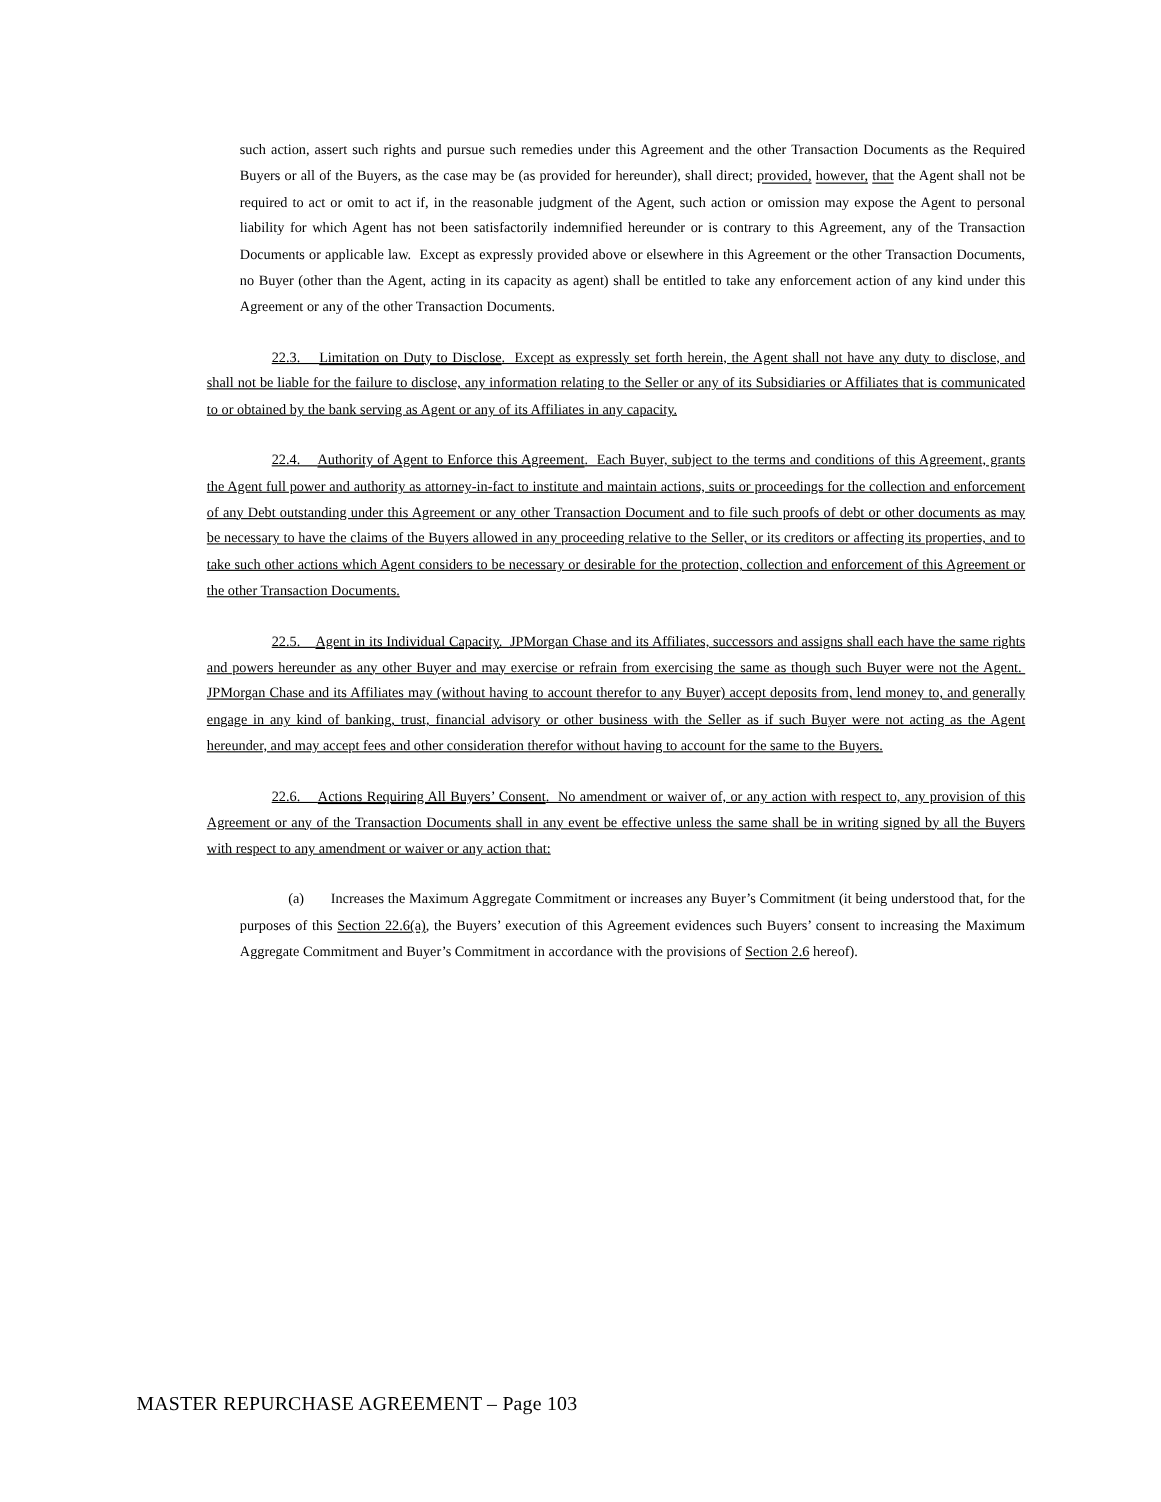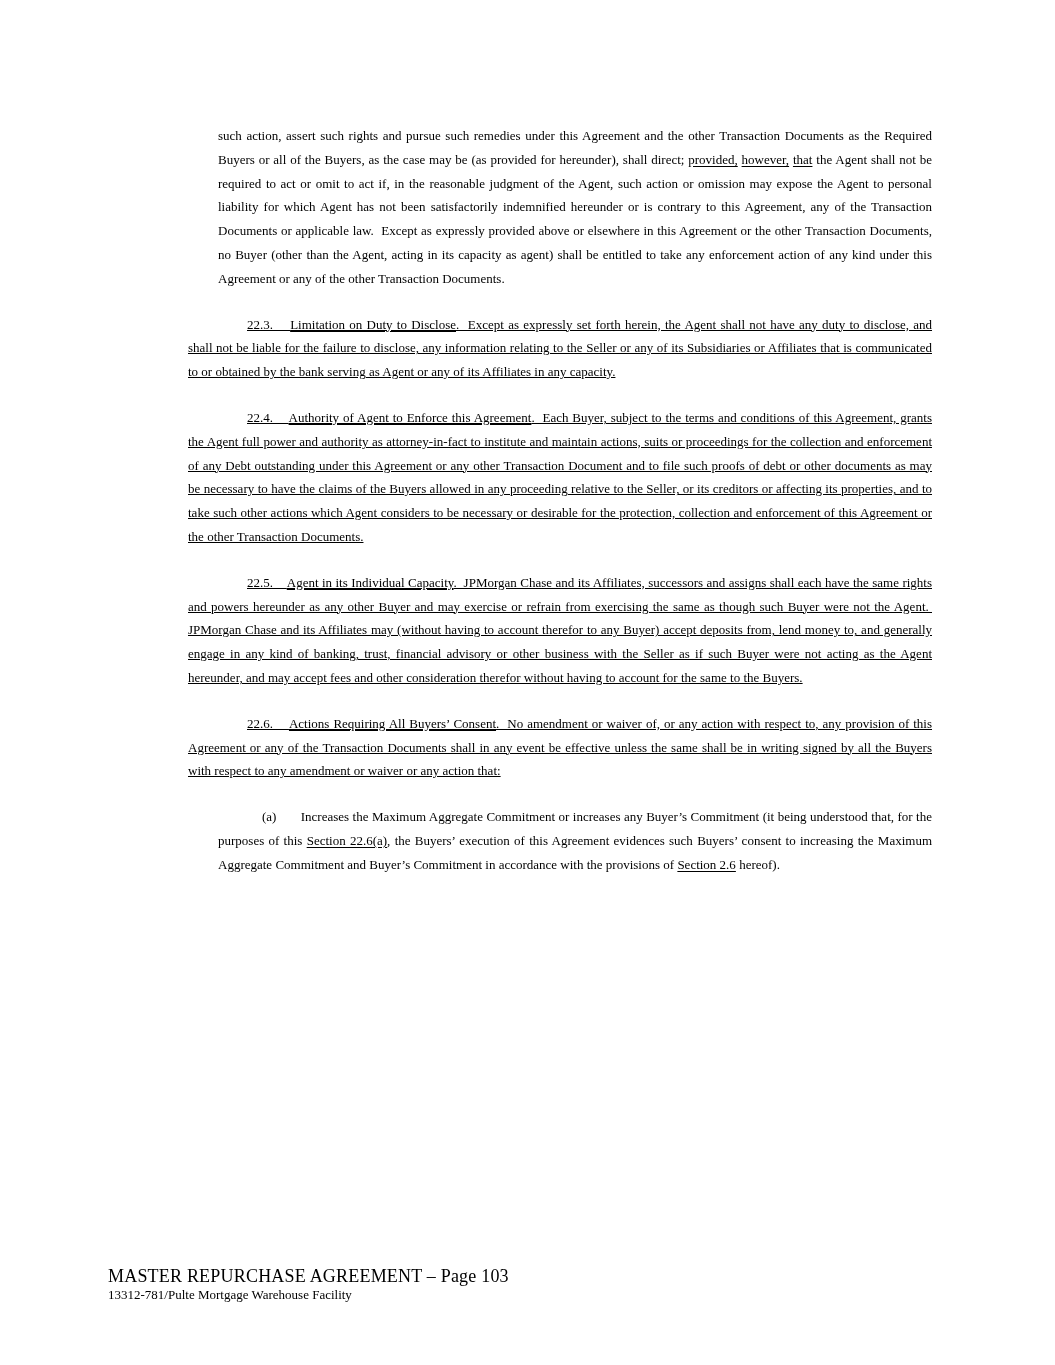--- a/index.html
+++ b/index.html
@@ -21,36 +21,35 @@
     text-align: justify;
     color: #000;
   }
   .doc p { margin: 0 0 22px 0; }
   p.quote { margin-left: 30px; }
   p.section { text-indent: 59px; text-decoration: underline; }
   p.sub { margin-left: 30px; text-indent: 44px; }
   .u { text-decoration: underline; text-underline-offset: 2px; }
   .footer {
     position: absolute;
-    left: 108px; top: 1266px;
+    left: 124px; top: 1266px;
     color: #000;
   }
   .footer .f1 { font-size: 18px; line-height: 21px; letter-spacing: 0.2px; }
   .footer .f2 { font-size: 13px; line-height: 16px; }
 </style>
 </head>
 <body>
 
 <div class="page">
   <div class="doc">
     <p class="quote"><span>such action, assert such rights and pursue such remedies under this Agreement and the other Transaction Documents as the Required Buyers or all of the Buyers, as the case may be (as provided for hereunder), shall direct; </span><span class="u">provided,</span><span> </span><span class="u">however,</span><span> </span><span class="u">that</span><span> the Agent shall not be required to act or omit to act if, in the reasonable judgment of the Agent, such action or omission may expose the Agent to personal liability for which Agent has not been satisfactorily indemnified hereunder or is contrary to this Agreement, any of the Transaction Documents or applicable law.&nbsp; Except as expressly provided above or elsewhere in this Agreement or the other Transaction Documents, no Buyer (other than the Agent, acting in its capacity as agent) shall be entitled to take any enforcement action of any kind under this Agreement or any of the other Transaction Documents.</span></p>
     <p class="section"><span>22.3.&nbsp;&nbsp;&nbsp;&nbsp;</span><span class="u">Limitation on Duty to Disclose</span><span>.&nbsp; Except as expressly set forth herein, the Agent shall not have any duty to disclose, and shall not be liable for the failure to disclose, any information relating to the Seller or any of its Subsidiaries or Affiliates that is communicated to or obtained by the bank serving as Agent or any of its Affiliates in any capacity.</span></p>
     <p class="section"><span>22.4.&nbsp;&nbsp;&nbsp;&nbsp;</span><span class="u">Authority of Agent to Enforce this Agreement</span><span>.&nbsp; Each Buyer, subject to the terms and conditions of this Agreement, grants the Agent full power and authority as attorney-in-fact to institute and maintain actions, suits or proceedings for the collection and enforcement of any Debt outstanding under this Agreement or any other Transaction Document and to file such proofs of debt or other documents as may be necessary to have the claims of the Buyers allowed in any proceeding relative to the Seller, or its creditors or affecting its properties, and to take such other actions which Agent considers to be necessary or desirable for the protection, collection and enforcement of this Agreement or the other Transaction Documents.</span></p>
     <p class="section"><span>22.5.&nbsp;&nbsp;&nbsp;&nbsp;</span><span class="u">Agent in its Individual Capacity</span><span>.&nbsp; JPMorgan Chase and its Affiliates, successors and assigns shall each have the same rights and powers hereunder as any other Buyer and may exercise or refrain from exercising the same as though such Buyer were not the Agent.&nbsp; JPMorgan Chase and its Affiliates may (without having to account therefor to any Buyer) accept deposits from, lend money to, and generally engage in any kind of banking, trust, financial advisory or other business with the Seller as if such Buyer were not acting as the Agent hereunder, and may accept fees and other consideration therefor without having to account for the same to the Buyers.</span></p>
     <p class="section"><span>22.6.&nbsp;&nbsp;&nbsp;&nbsp;</span><span class="u">Actions Requiring All Buyers’ Consent</span><span>.&nbsp; No amendment or waiver of, or any action with respect to, any provision of this Agreement or any of the Transaction Documents shall in any event be effective unless the same shall be in writing signed by all the Buyers with respect to any amendment or waiver or any action that:</span></p>
     <p class="sub"><span>(a)&nbsp;&nbsp;&nbsp;&nbsp;&nbsp;&nbsp;&nbsp;Increases the Maximum Aggregate Commitment or increases any Buyer’s Commitment (it being understood that, for the purposes of this </span><span class="u">Section 22.6(a)</span><span>, the Buyers’ execution of this Agreement evidences such Buyers’ consent to increasing the Maximum Aggregate Commitment and Buyer’s Commitment in accordance with the provisions of </span><span class="u">Section 2.6</span><span> hereof).</span></p>
   </div>
 
   <div class="footer">
     <div class="f1">MASTER REPURCHASE AGREEMENT – Page 103</div>
-    <div class="f2">13312-781/Pulte Mortgage Warehouse Facility</div>
   </div>
 </div>
 
 </body></html>

